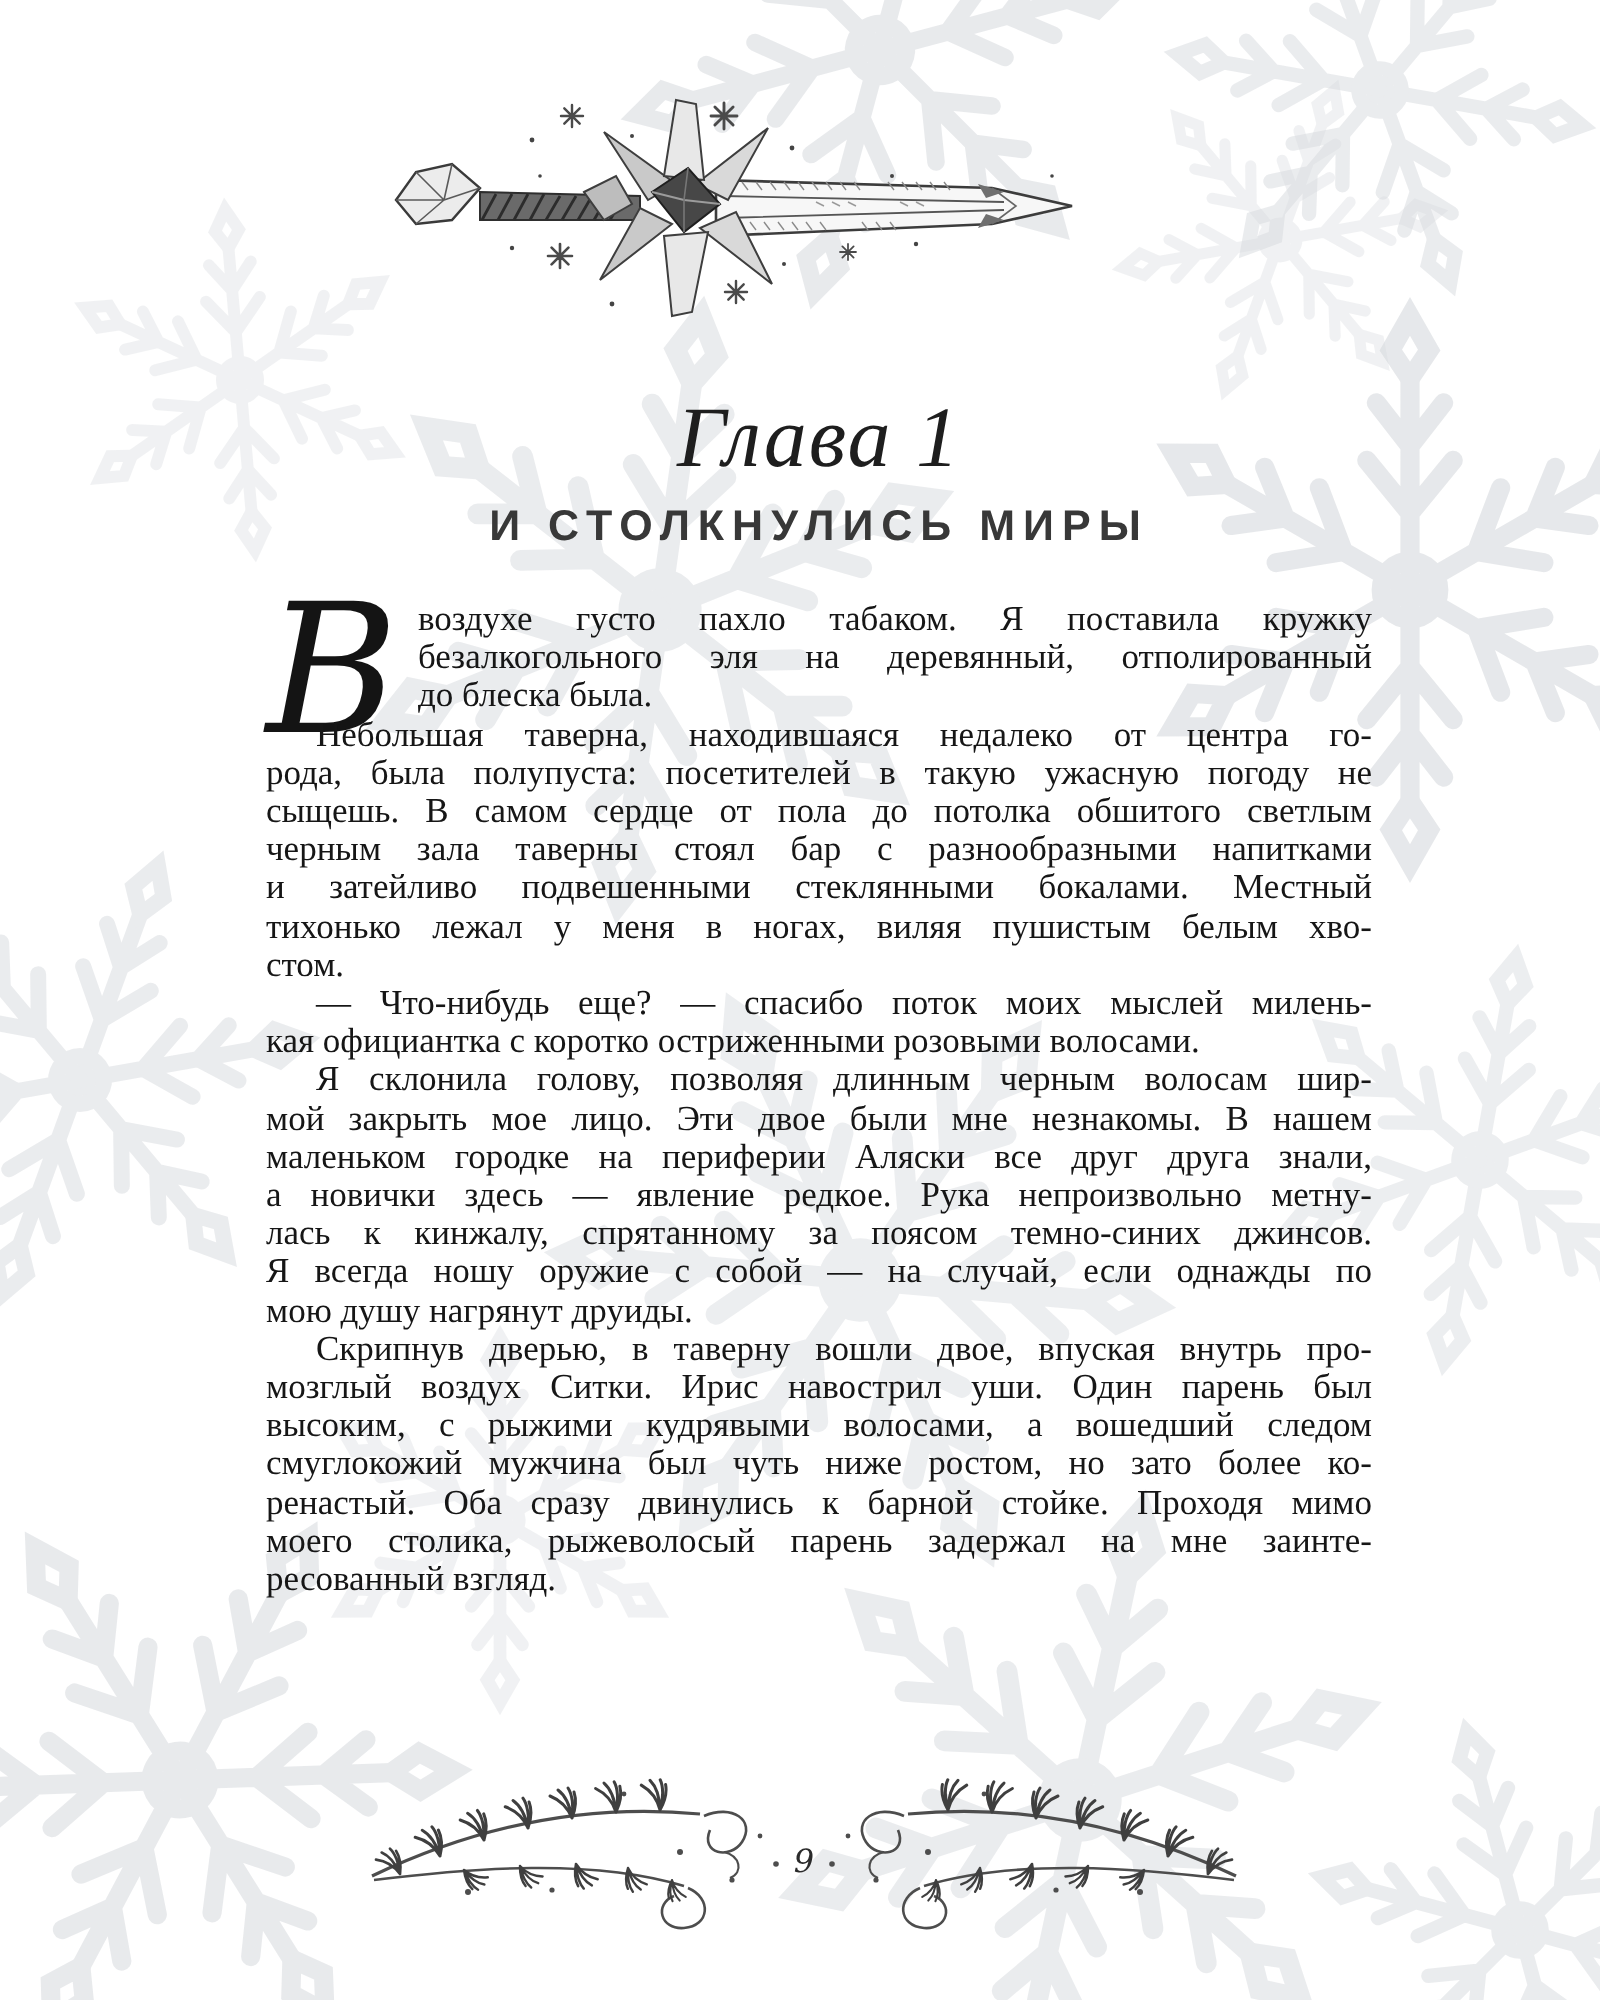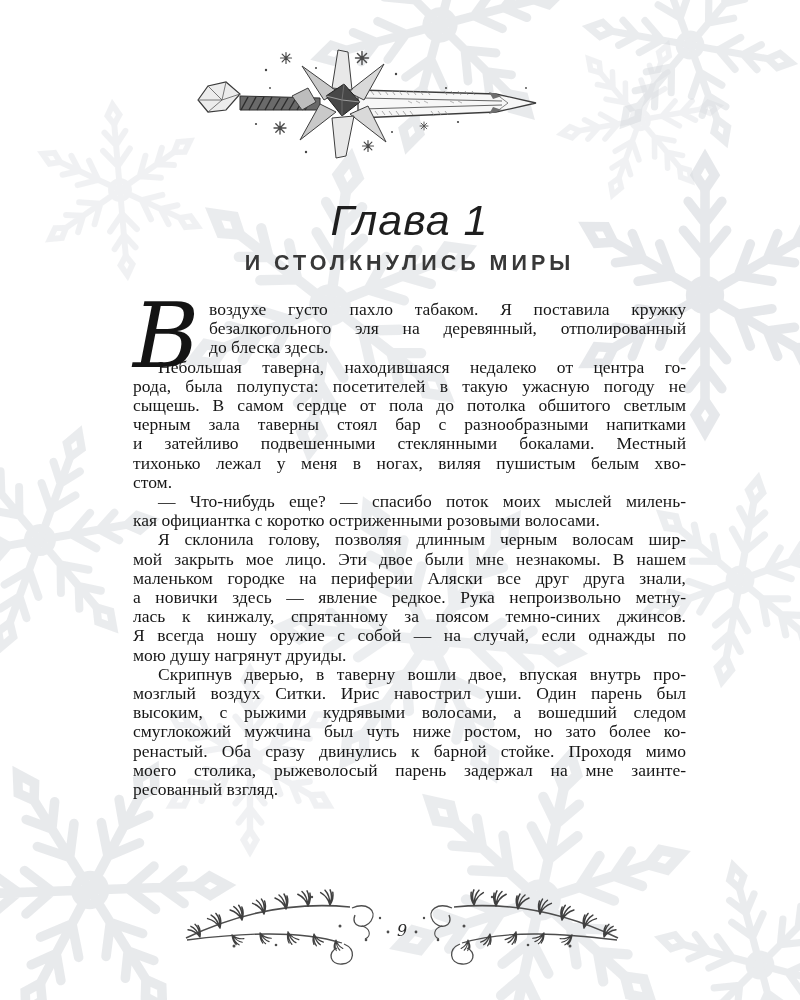--- a/index.html
+++ b/index.html
@@ -9,21 +9,21 @@
     font-family:"Liberation Serif", serif;
   }
   .bg-flakes { position:absolute; left:0; top:0; z-index:0; }
   .illus { position:absolute; z-index:1; }
   .sword-wrap { left:196px; top:44px; }
   .ornament-wrap { left:184px; top:888px; }
 
   .script-title {
     position:absolute; z-index:2; left:133px; width:553px; top:197px;
     text-align:center;
-    font-family:Liberation Sans, sans-serif; font-style:italic;
+    font-family:Liberation Serif, serif; font-style:italic;
     font-size:43px; line-height:46px; color:#1e1e1e;
     letter-spacing:1px;
   }
   .main-title {
     position:absolute; z-index:2; left:133px; width:553px; top:250px;
     text-align:center;
     font-family:"Liberation Sans", sans-serif; font-weight:700;
     font-size:21.5px; line-height:26px; letter-spacing:4px; color:#383838;
   }
   .body-text {
@@ -130,21 +130,21 @@
 </svg>
 
 <div class="script-title">Глава 1</div>
 <div class="main-title">И СТОЛКНУЛИСЬ МИРЫ</div>
 
 <div class="body-text">
   <div class="para">
     <div class="dropcap">В</div>
     <div class="line">воздухе густо пахло табаком. Я поставила кружку</div>
     <div class="line">безалкогольного эля на деревянный, отполированный</div>
-    <div class="line last">до блеска здесь.</div>
+    <div class="line last">до блеска была.</div>
   </div>
   <div class="para">
     <div class="line first">Небольшая таверна, находившаяся недалеко от центра го-</div>
     <div class="line">рода, была полупуста: посетителей в такую ужасную погоду не</div>
     <div class="line">сыщешь. В самом сердце от пола до потолка обшитого светлым</div>
     <div class="line">черным зала таверны стоял бар с разнообразными напитками</div>
     <div class="line">и затейливо подвешенными стеклянными бокалами. Местный</div>
   </div>
   <div class="para">
     <div class="line">тихонько лежал у меня в ногах, виляя пушистым белым хво-</div>

